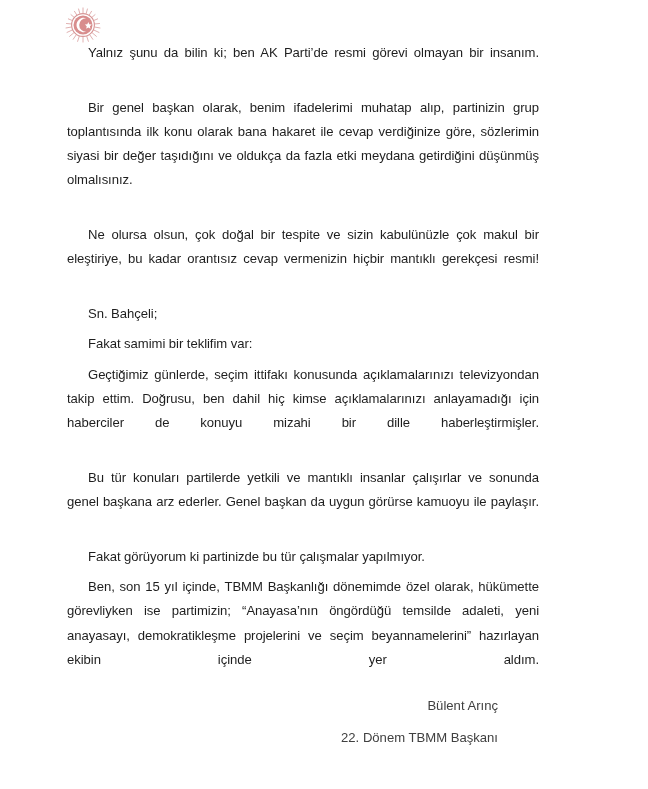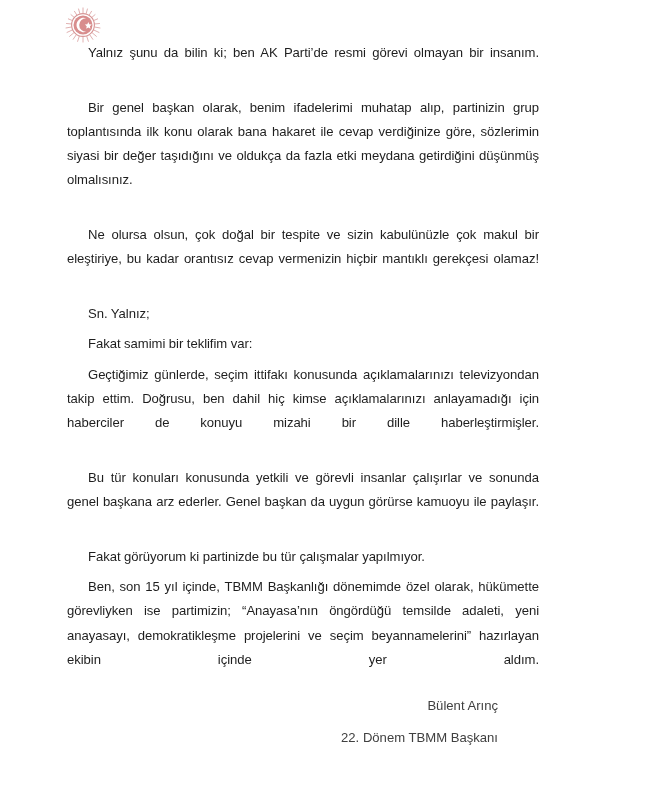--- a/index.html
+++ b/index.html
@@ -154,30 +154,30 @@
       </g>
     </svg>
   </div>
 
   <div class="content">
 
     <p class="para">Yalnız şunu da bilin ki; ben AK Parti’de resmi görevi olmayan bir insanım.</p>
 
     <p class="para">Bir genel başkan olarak, benim ifadelerimi muhatap alıp, partinizin grup toplantısında ilk konu olarak bana hakaret ile cevap verdiğinize göre, sözlerimin siyasi bir değer taşıdığını ve oldukça da fazla etki meydana getirdiğini düşünmüş olmalısınız.</p>
 
-    <p class="para">Ne olursa olsun, çok doğal bir tespite ve sizin kabulünüzle çok makul bir eleştiriye, bu kadar orantısız cevap vermenizin hiçbir mantıklı gerekçesi olamaz!</p>
+    <p class="para">Ne olursa olsun, çok doğal bir tespite ve sizin kabulünüzle çok makul bir eleştiriye, bu kadar orantısız cevap vermenizin hiçbir mantıklı gerekçesi resmi!</p>
 
-    <p class="para short">Sn. Yalnız;</p>
+    <p class="para short">Sn. Bahçeli;</p>
 
 
     <p class="para short">Fakat samimi bir teklifim var:</p>
 
     <p class="para">Geçtiğimiz günlerde, seçim ittifakı konusunda açıklamalarınızı televizyondan takip ettim. Doğrusu, ben dahil hiç kimse açıklamalarınızı anlayamadığı için haberciler de konuyu mizahi bir dille haberleştirmişler.</p>
 
-    <p class="para">Bu tür konuları konusunda yetkili ve görevli insanlar çalışırlar ve sonunda genel başkana arz ederler. Genel başkan da uygun görürse kamuoyu ile paylaşır.</p>
+    <p class="para">Bu tür konuları partilerde yetkili ve mantıklı insanlar çalışırlar ve sonunda genel başkana arz ederler. Genel başkan da uygun görürse kamuoyu ile paylaşır.</p>
 
     <p class="para short">Fakat görüyorum ki partinizde bu tür çalışmalar yapılmıyor.</p>
 
     <p class="para">Ben, son 15 yıl içinde, TBMM Başkanlığı dönemimde özel olarak, hükümette görevliyken ise partimizin; “Anayasa’nın öngördüğü temsilde adaleti, yeni anayasayı, demokratikleşme projelerini ve seçim beyannamelerini” hazırlayan ekibin içinde yer aldım.</p>
 
   </div>
 
   <div class="signature">
     <span class="sig-line sig-name">Bülent Arınç</span>
     <span class="sig-line sig-title">22. Dönem TBMM Başkanı</span>

